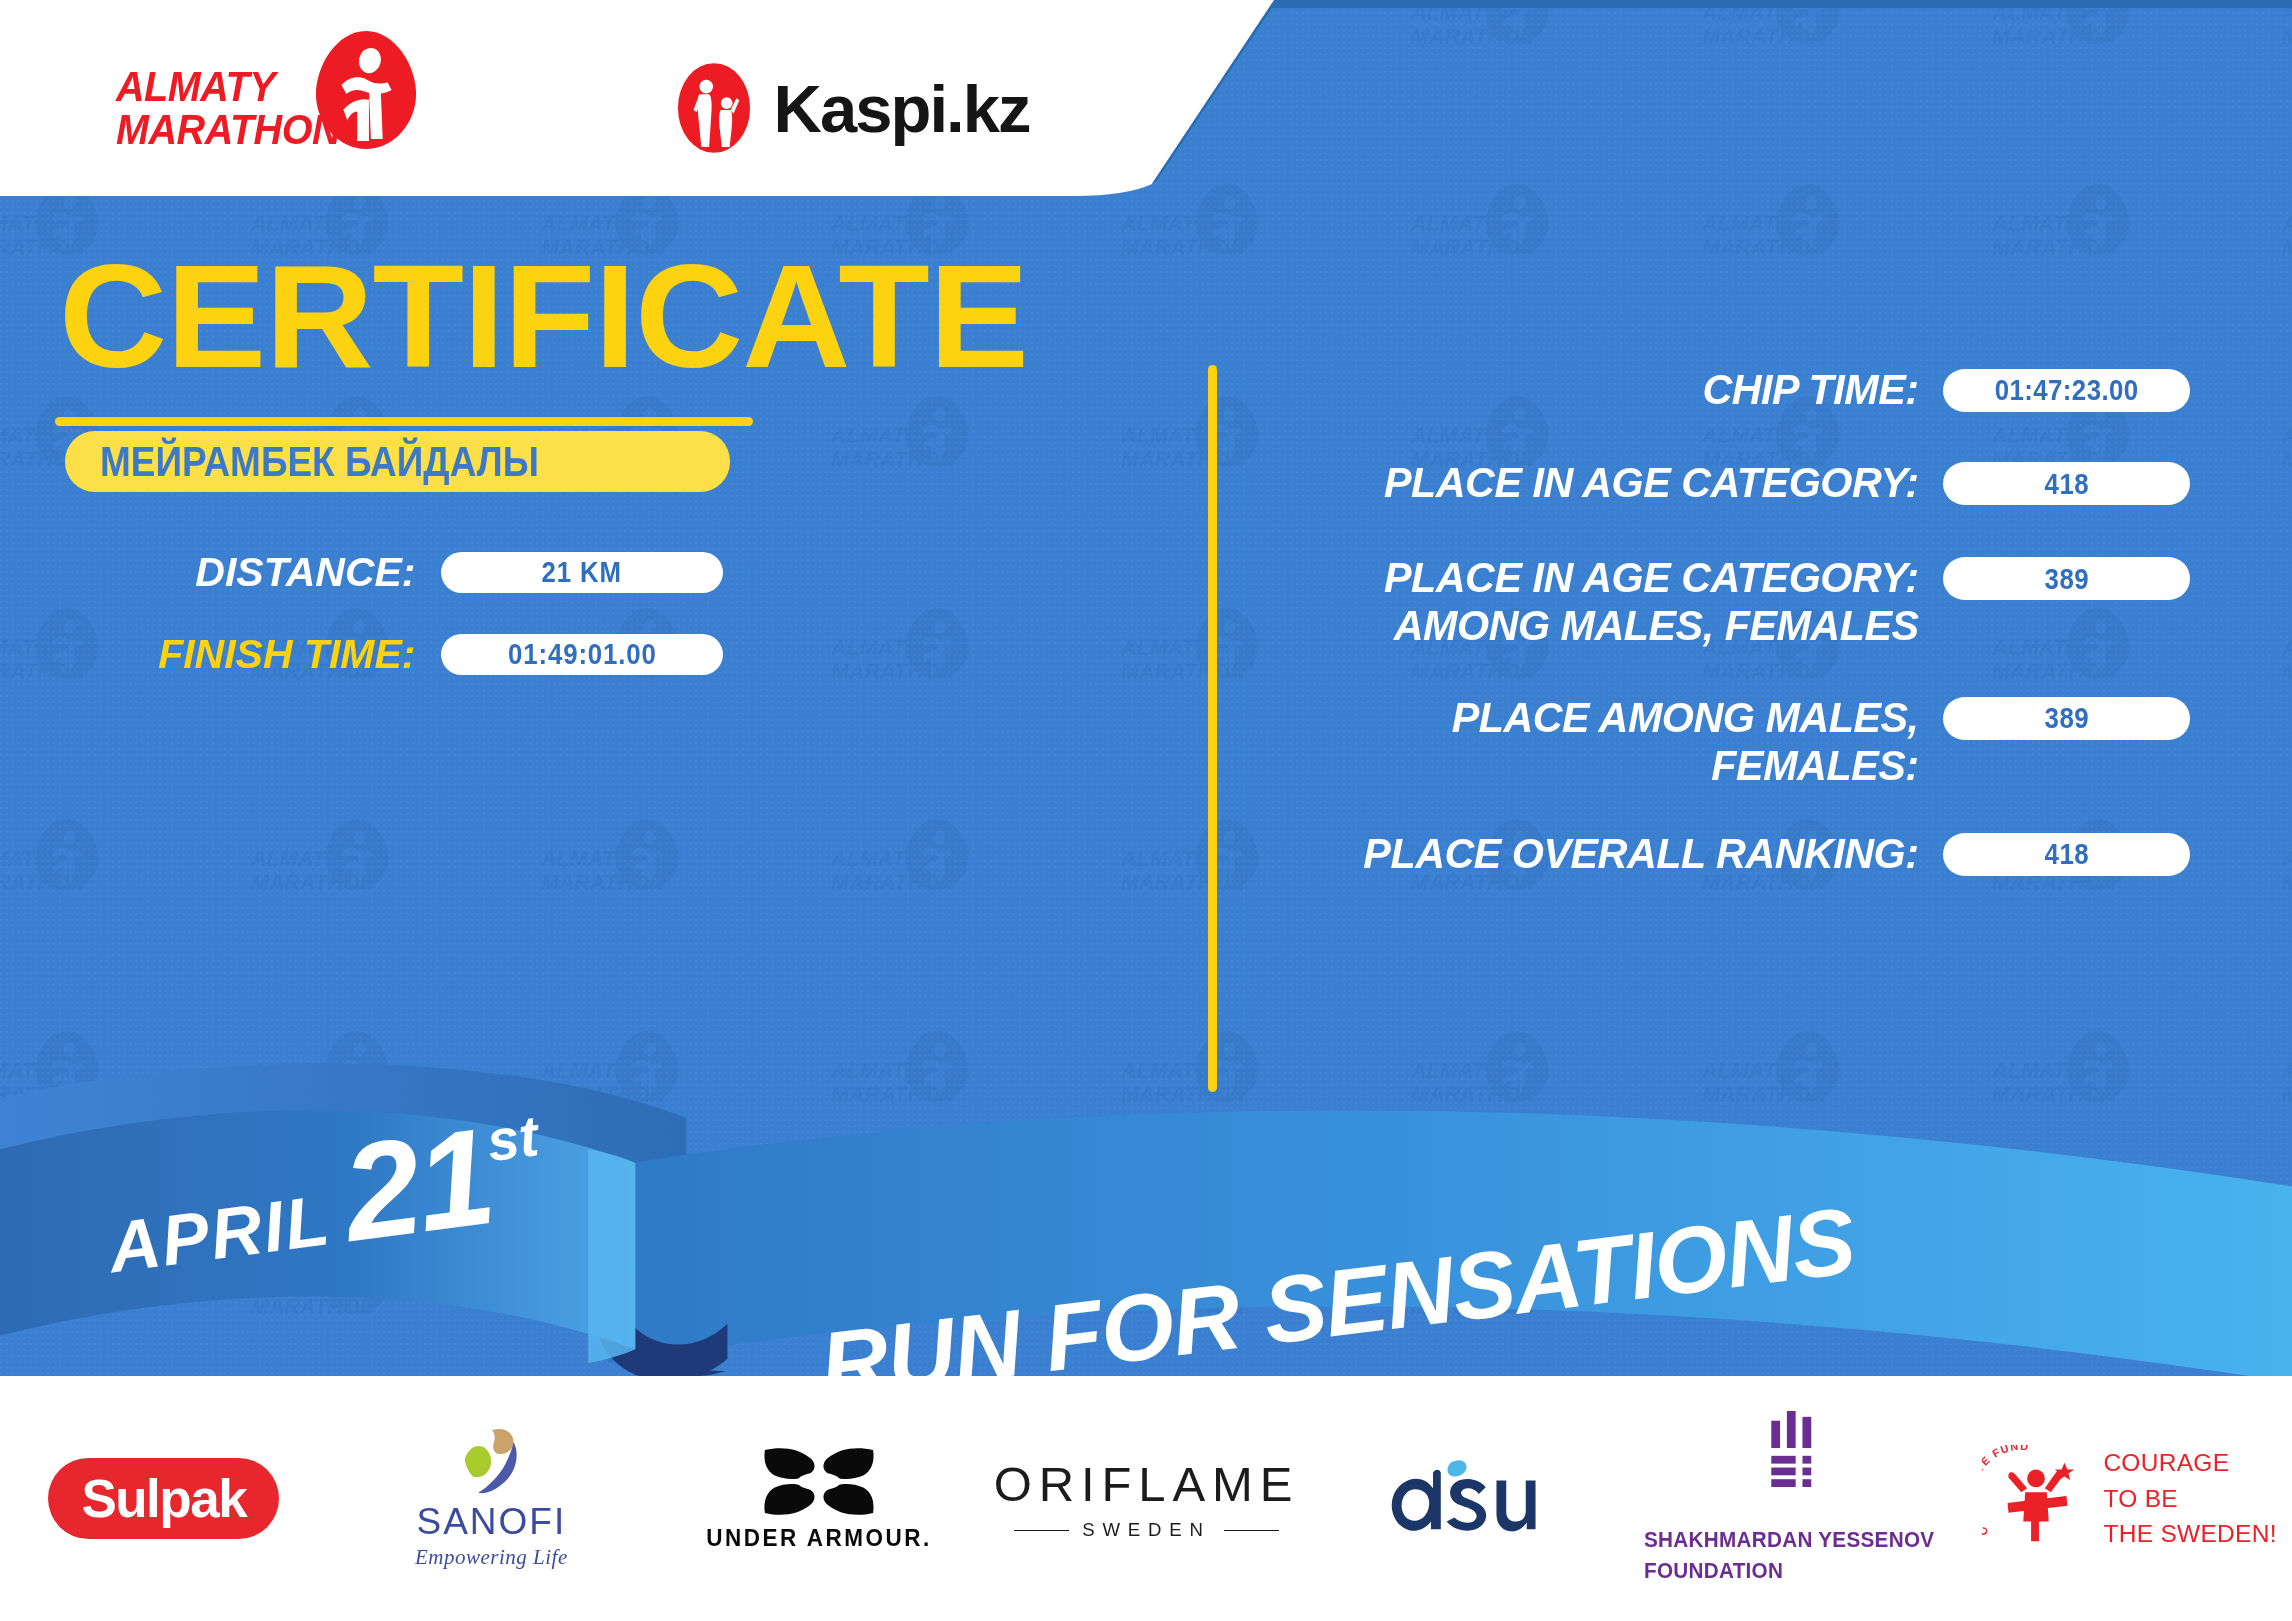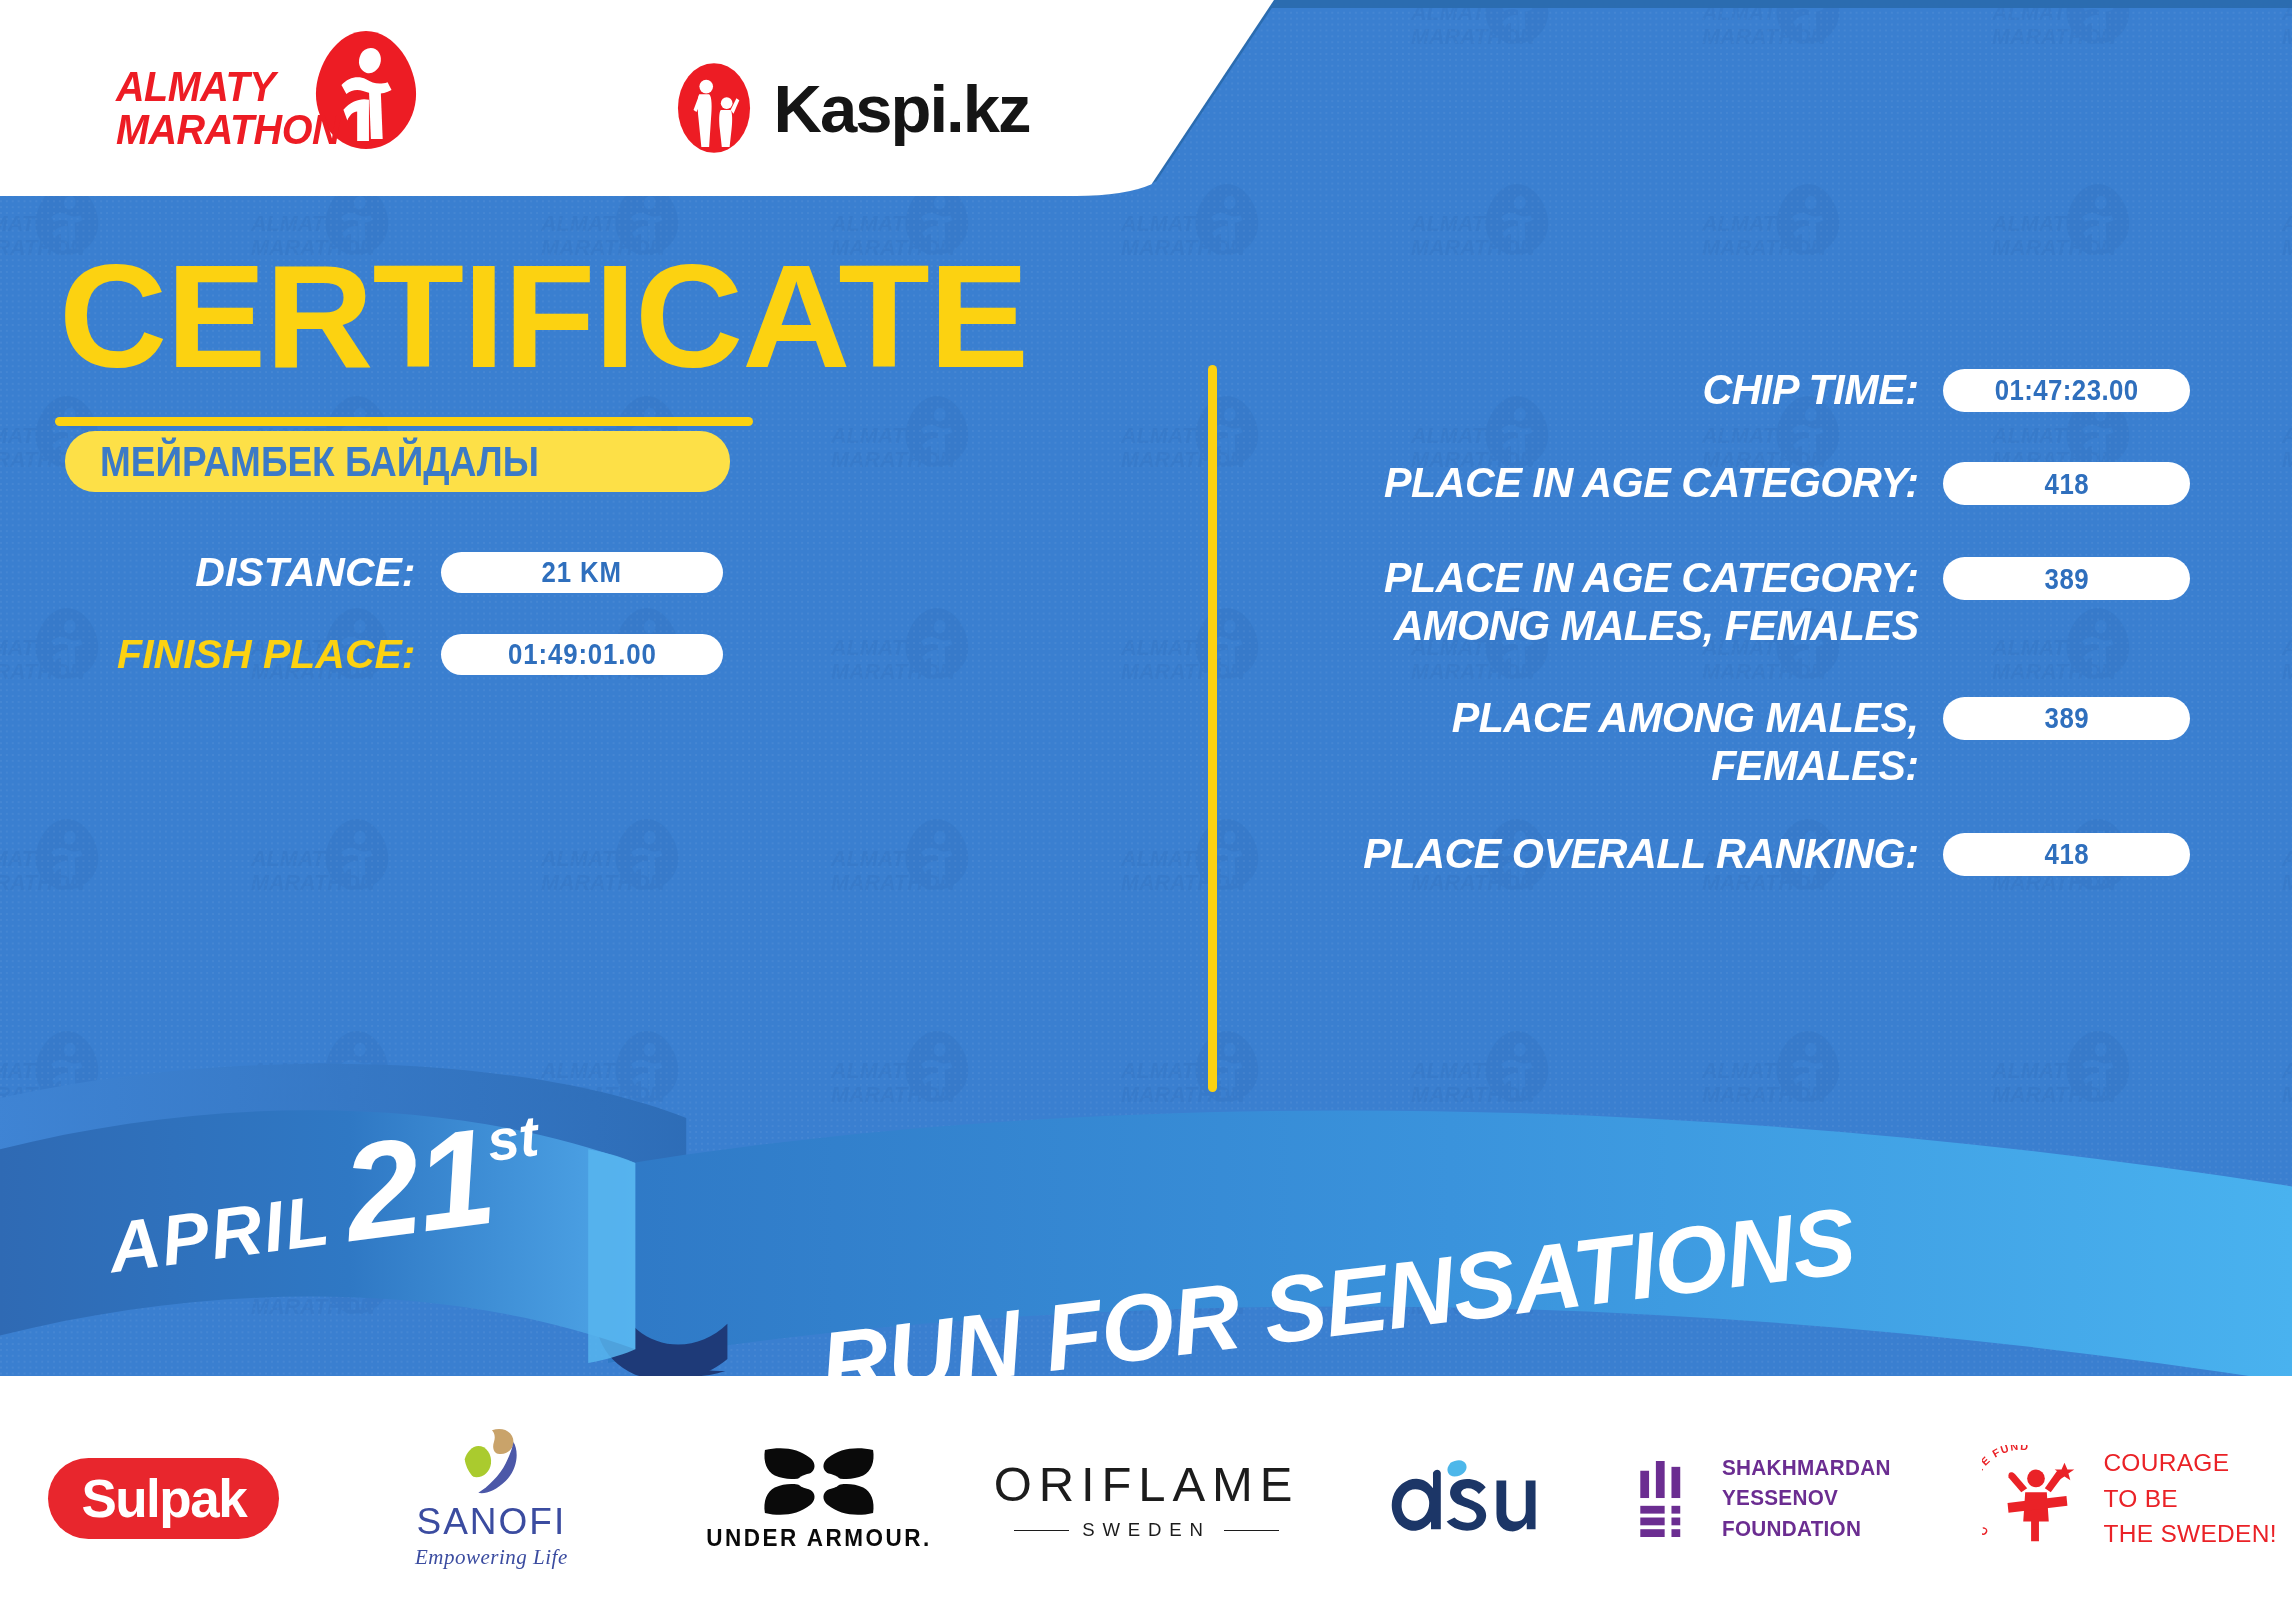--- a/index.html
+++ b/index.html
@@ -414,21 +414,21 @@
     font-size: 22.5px;
     letter-spacing: 2.5px;
     margin-top: 7.8px;
     transform: scaleY(1.1);
   }
 
   
   .asu-logo { width: 176px; height: 84px; }
 
   
-  .yess { display: flex; align-items: center; gap: 19px; }
+  .yess { display: flex; align-items: center; gap: 38px; flex-direction: column; }
   .yess-mark { width: 65px; height: 76px; }
   .yess-text {
     color: #6b2d91;
     font-family: "Liberation Sans", sans-serif;
     font-weight: bold;
     font-size: 22.5px;
     line-height: 1.35;
     letter-spacing: 0.3px;
     transform: scaleX(0.92);
     transform-origin: left center;
@@ -1299,21 +1299,21 @@
     </div>
 
     <div class="left-rows">
       <div class="l-row">
         <div class="l-label">DISTANCE:</div>
         <div class="l-pill">
           <span>21 KM</span>
         </div>
       </div>
       <div class="l-row">
-        <div class="l-label yellow">FINISH PLACE:</div>
+        <div class="l-label yellow">FINISH TIME:</div>
         <div class="l-pill">
           <span>01:49:01.00</span>
         </div>
       </div>
     </div>
   </div>
 
   <div class="v-divider"></div>
 
   <div class="right-col">

